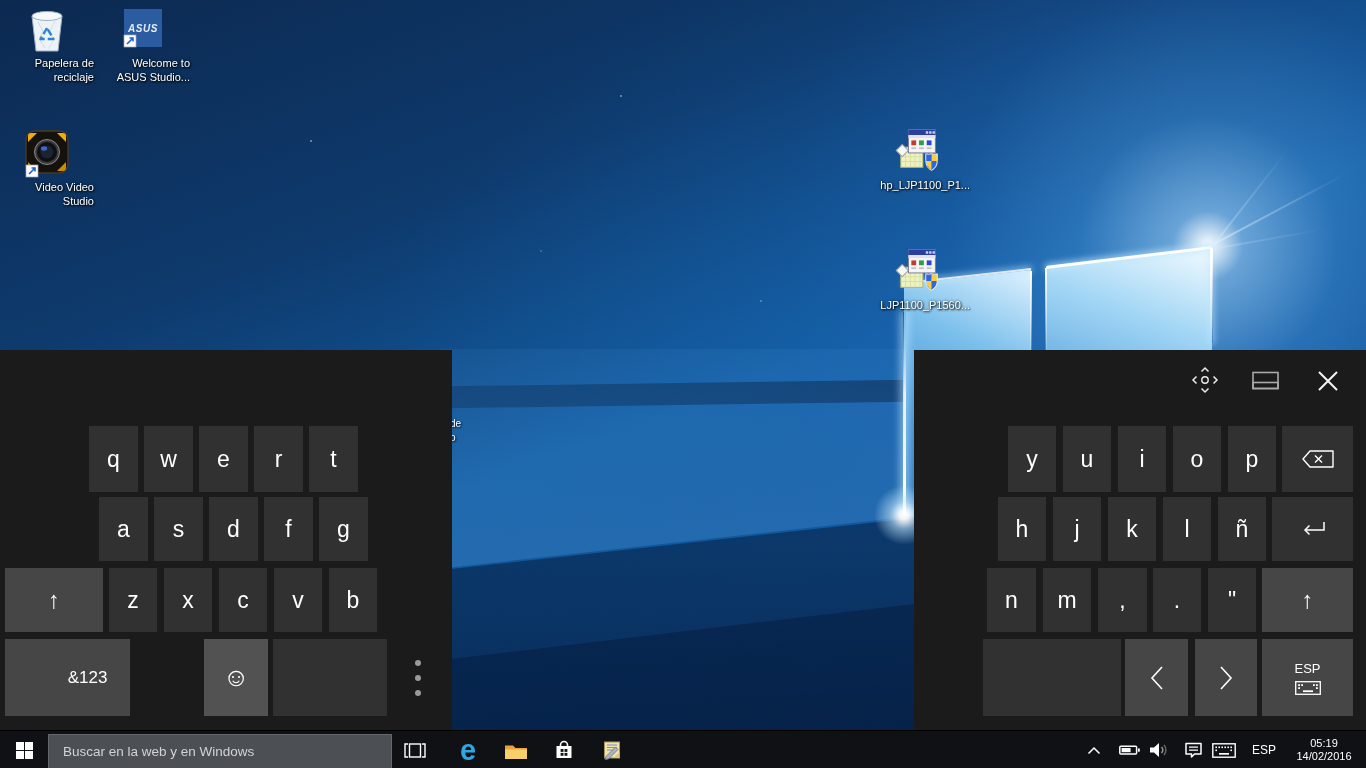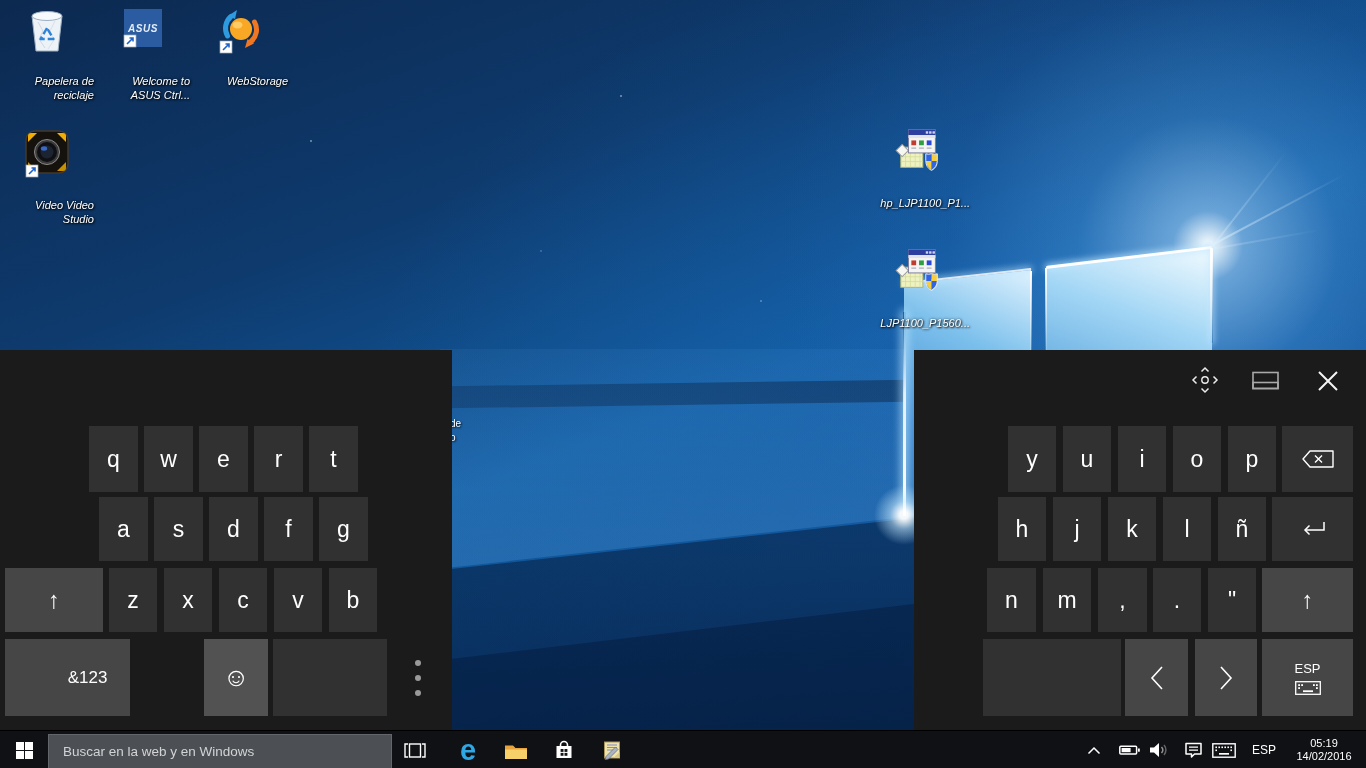--- a/index.html
+++ b/index.html
@@ -42,22 +42,22 @@
   .corner-glow{left:872px;top:484px;width:64px;height:62px;
     background:radial-gradient(circle,rgba(255,255,255,.95) 0 4px,rgba(200,235,255,.55) 14px,rgba(0,0,0,0) 30px);}
   .ray{height:2px;transform-origin:left center;background:linear-gradient(to right,rgba(220,240,255,.55),rgba(0,0,0,0));}
   .ray1{left:1212px;top:244px;width:150px;transform:rotate(-28deg);}
   .ray2{left:1212px;top:246px;width:120px;transform:rotate(-52deg);opacity:.7;}
   .ray3{left:1212px;top:248px;width:110px;transform:rotate(-10deg);opacity:.5;}
   .particle{width:2px;height:2px;border-radius:50%;background:rgba(205,235,255,.55);}
   
   .dicon{position:absolute;background:none;border:none;padding:0;text-align:right;cursor:default;}
   .dicon svg{display:block;margin:0 auto;}
-  .dlabel{margin-top:21px;font-size:11px;line-height:13.5px;color:#fff;
-    text-shadow:1px 1px 2px rgba(0,0,0,.95), 0 0 3px rgba(0,0,0,.7);font-family:"Liberation Sans","DejaVu Sans",sans-serif;font-style:italic;}
+  .dlabel{margin-top:3px;font-size:11px;line-height:13.5px;color:#fff;
+    text-shadow:1px 1px 2px rgba(0,0,0,.95), 0 0 3px rgba(0,0,0,.7);font-family:"Liberation Sans","DejaVu Sans",sans-serif;}
   .partial-label{position:absolute;left:450px;top:417px;font-size:10px;line-height:13.5px;color:#fff;
     text-shadow:1px 1px 2px rgba(0,0,0,.95);}
   
   .kb{position:absolute;top:350px;width:452px;height:380px;background:#1b1b1b;}
   .kb-left{left:0;}
   .kb-right{left:914px;}
   .key{position:absolute;display:flex;flex-direction:column;align-items:center;justify-content:center;
     background:#313131;color:#fff;border:none;padding:0;margin:0;font-size:23px;
     font-family:"Liberation Sans","DejaVu Sans",sans-serif;cursor:default;}
   .key.sp{background:#464646;}
@@ -128,41 +128,24 @@
     <svg width="40" height="46" viewBox="0 0 40 46">
       <rect x="1" y="1" width="38" height="38" fill="#2b5ba0"></rect>
       <text x="20" y="24" font-size="10" font-weight="bold" font-style="italic" fill="#e4edf8" text-anchor="middle" letter-spacing="0.5">ASUS</text>
       <g>
         <rect x="1" y="27" width="12" height="12" fill="#fff" stroke="#9aaabb" stroke-width="0.7"></rect>
         <path d="M4 36 L10 30 M6.5 30 H10 V33.5" stroke="#1e62c8" stroke-width="1.6" fill="none"></path>
       </g>
     </svg>
     <div class="dlabel">
         <div>Welcome to</div>
-        <div>ASUS Ctrl...</div>
+        <div>ASUS Studio...</div>
       </div>
   </button>
 
-  <button class="dicon" style="left:194px;top:8px;width:94px;">
-    <svg width="44" height="46" viewBox="0 0 44 46">
-      <circle cx="22" cy="21" r="11" fill="#f9a825"></circle>
-      <ellipse cx="18.5" cy="17" rx="5" ry="3.5" fill="#ffd271" opacity="0.85"></ellipse>
-      <path d="M8.5 28 A15.5 15.5 0 0 1 12 8.5" fill="none" stroke="#2e9be0" stroke-width="5" stroke-linecap="round"></path>
-      <path d="M9 8 L18 2 L16 11 Z" fill="#2e9be0"></path>
-      <path d="M35.5 14 A15.5 15.5 0 0 1 32 33.5" fill="none" stroke="#ef7622" stroke-width="5" stroke-linecap="round"></path>
-      <path d="M35 35.5 L26 40 L28.5 31 Z" fill="#ef7622"></path>
-      <g>
-        <rect x="1" y="33" width="12" height="12" fill="#fff" stroke="#9aaabb" stroke-width="0.7"></rect>
-        <path d="M4 42 L10 36 M6.5 36 H10 V39.5" stroke="#1e62c8" stroke-width="1.6" fill="none"></path>
-      </g>
-    </svg>
-    <div class="dlabel">
-        <div>WebStorage</div>
-      </div>
-  </button>
 
   <button class="dicon" style="left:0;top:130px;width:94px;">
     <svg width="44" height="48" viewBox="0 0 44 48">
       <rect x="1" y="1" width="42" height="42" rx="9" fill="#15110d" stroke="#46392a" stroke-width="1.5"></rect>
       <path d="M3 12 L3 6 Q3 3 6 3 L12 3 Z" fill="#efae06"></path>
       <path d="M32 3 L38 3 Q41 3 41 6 L41 12 Z" fill="#efae06"></path>
       <path d="M3 32 L3 38 Q3 41 6 41 L12 41 Z" fill="#c68f05"></path>
       <path d="M41 32 L41 38 Q41 41 38 41 L32 41 Z" fill="#c68f05"></path>
       <circle cx="22" cy="22" r="12.5" fill="#3b3b3b"></circle>
       <circle cx="22" cy="22" r="10" fill="#101014"></circle>

